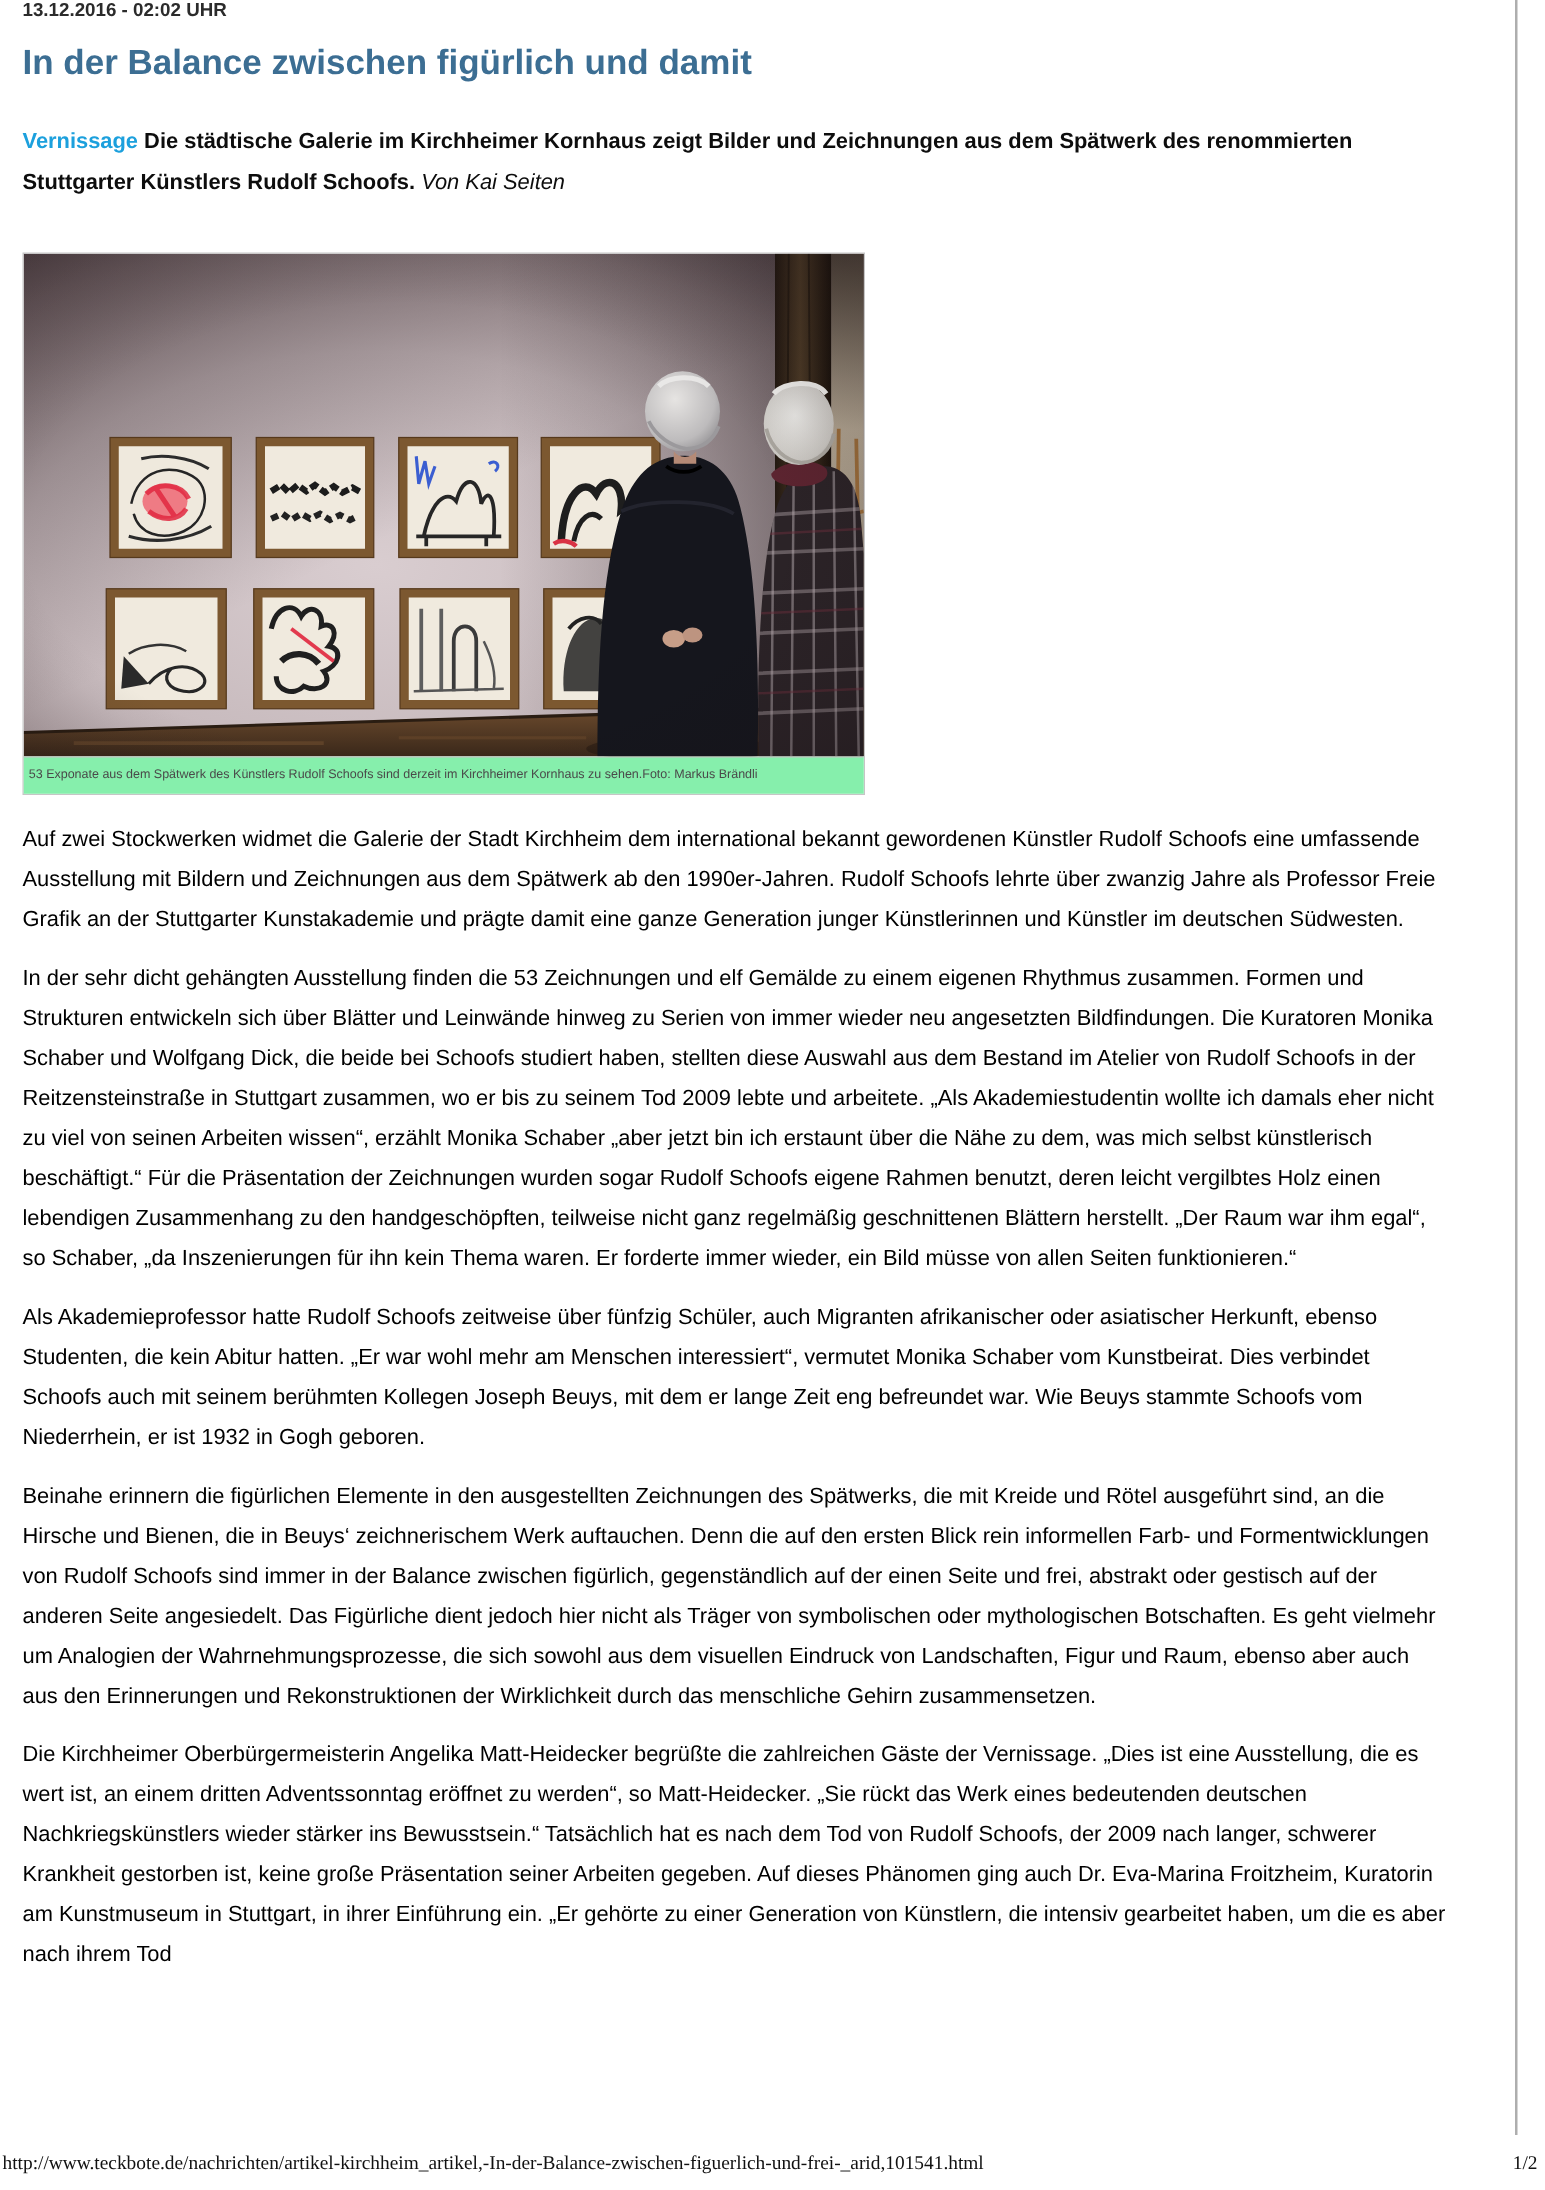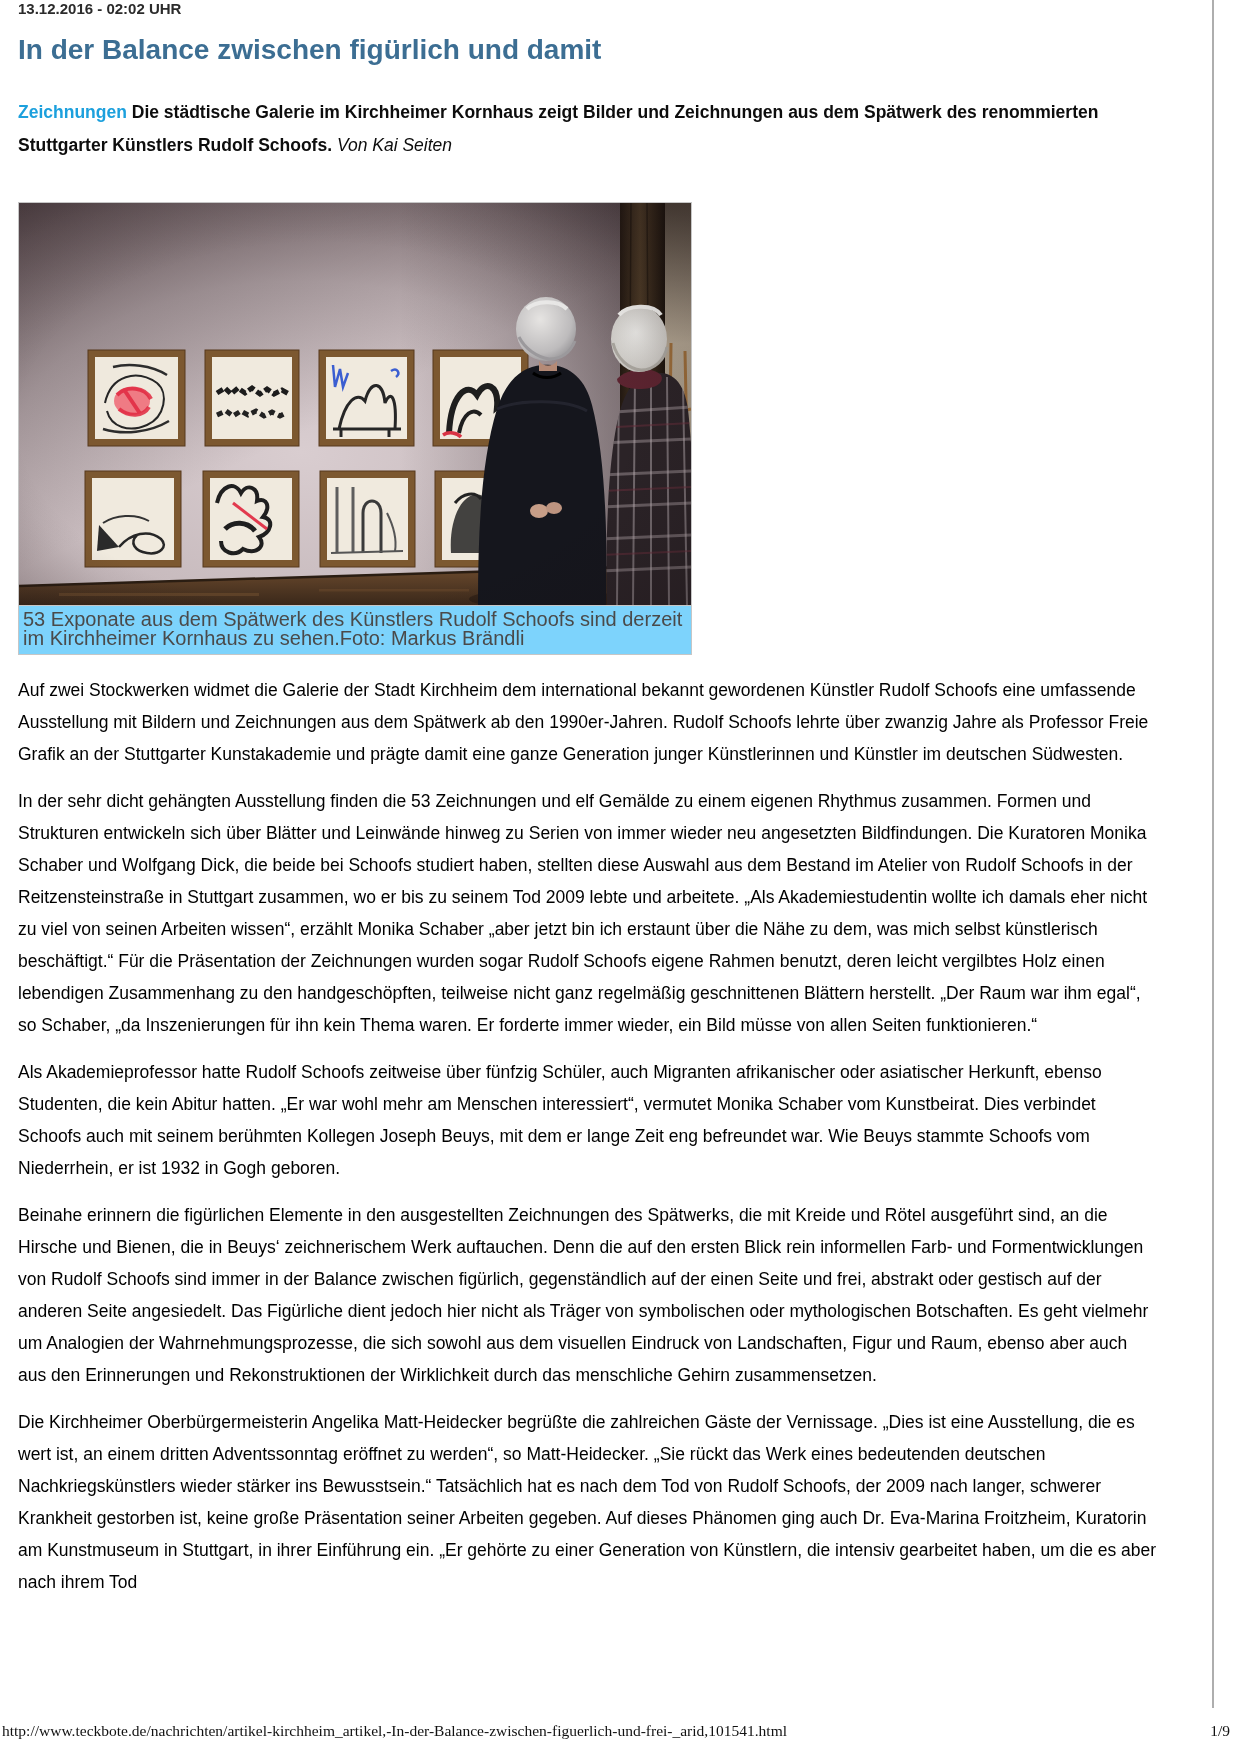--- a/index.html
+++ b/index.html
@@ -15,42 +15,42 @@
   .content{position:absolute;left:18px;top:0;width:1140px;}
   .timestamp{font-size:15px;font-weight:bold;color:#2b2b2b;line-height:18px;}
   h1.headline{margin:16px 0 0;font-size:28px;font-weight:bold;color:#3c6e93;line-height:32px;}
   .lead{margin:30px 0 0;font-size:17.5px;font-weight:bold;line-height:33px;color:#0d0d0d;}
   .kicker{color:#1ca0dd;}
   .author{font-style:italic;font-weight:normal;}
   figure.article-figure{margin:40px 0 0;width:672px;border:1px solid #c6c6c6;padding:0;}
   figure.article-figure svg{display:block;}
   figcaption{
     border-top:1px solid #c6c6c6;padding:4px 5px 6px 4px;
-    font-size:20px;line-height:19px;color:#4a4a4a;background:#7dd3fc;
+    font-size:10px;line-height:19px;color:#4a4a4a;background:#86efac;
   }
   .article{margin-top:19px;}
   .article p{font-size:17.5px;line-height:32px;margin:0 0 15px;color:#000;}
   .print-footer{
     position:absolute;left:2px;right:6px;bottom:12px;
     display:flex;justify-content:space-between;align-items:baseline;
     font-family:"Liberation Serif","DejaVu Serif",serif;font-size:15.5px;color:#111;gap:34px;
   }
 </style>
 </head>
 <body>
 
 <div class="page-edge"></div>
 
 <div class="content">
 
   <div class="timestamp">13.12.2016 - 02:02 UHR</div>
 
   <h1 class="headline">In der Balance zwischen figürlich und damit</h1>
 
-  <p class="lead"><span class="kicker">Zeichnungen</span><span> Die städtische Galerie im Kirchheimer Kornhaus zeigt Bilder und Zeichnungen aus dem Spätwerk des renommierten Stuttgarter Künstlers Rudolf Schoofs. </span><span class="author">Von Kai Seiten</span></p>
+  <p class="lead"><span class="kicker">Vernissage</span><span> Die städtische Galerie im Kirchheimer Kornhaus zeigt Bilder und Zeichnungen aus dem Spätwerk des renommierten Stuttgarter Künstlers Rudolf Schoofs. </span><span class="author">Von Kai Seiten</span></p>
 
   <figure class="article-figure">
     <svg width="672" height="402" viewBox="0 0 672 402" xmlns="http://www.w3.org/2000/svg">
       <defs>
         <radialGradient id="wallGrad" cx="42%" cy="62%" r="85%">
           <stop offset="0%" stop-color="#d9cdd0"></stop>
           <stop offset="50%" stop-color="#c6b9bc"></stop>
           <stop offset="78%" stop-color="#a19194"></stop>
           <stop offset="100%" stop-color="#6f6064"></stop>
         </radialGradient>
@@ -205,14 +205,14 @@
     <p>In der sehr dicht gehängten Ausstellung finden die 53 Zeichnungen und elf Gemälde zu einem eigenen Rhythmus zusammen. Formen und Strukturen entwickeln sich über Blätter und Leinwände hinweg zu Serien von immer wieder neu angesetzten Bildfindungen. Die Kuratoren Monika Schaber und Wolfgang Dick, die beide bei Schoofs studiert haben, stellten diese Auswahl aus dem Bestand im Atelier von Rudolf Schoofs in der Reitzensteinstraße in Stuttgart zusammen, wo er bis zu seinem Tod 2009 lebte und arbeitete. „Als Akademiestudentin wollte ich damals eher nicht zu viel von seinen Arbeiten wissen“, erzählt Monika Schaber „aber jetzt bin ich erstaunt über die Nähe zu dem, was mich selbst künstlerisch beschäftigt.“ Für die Präsentation der Zeichnungen wurden sogar Rudolf Schoofs eigene Rahmen benutzt, deren leicht vergilbtes Holz einen lebendigen Zusammenhang zu den handgeschöpften, teilweise nicht ganz regelmäßig geschnittenen Blättern herstellt. „Der Raum war ihm egal“, so Schaber, „da Inszenierungen für ihn kein Thema waren. Er forderte immer wieder, ein Bild müsse von allen Seiten funktionieren.“</p>
     <p>Als Akademieprofessor hatte Rudolf Schoofs zeitweise über fünfzig Schüler, auch Migranten afrikanischer oder asiatischer Herkunft, ebenso Studenten, die kein Abitur hatten. „Er war wohl mehr am Menschen interessiert“, vermutet Monika Schaber vom Kunstbeirat. Dies verbindet Schoofs auch mit seinem berühmten Kollegen Joseph Beuys, mit dem er lange Zeit eng befreundet war. Wie Beuys stammte Schoofs vom Niederrhein, er ist 1932 in Gogh geboren.</p>
     <p>Beinahe erinnern die figürlichen Elemente in den ausgestellten Zeichnungen des Spätwerks, die mit Kreide und Rötel ausgeführt sind, an die Hirsche und Bienen, die in Beuys‘ zeichnerischem Werk auftauchen. Denn die auf den ersten Blick rein informellen Farb- und Formentwicklungen von Rudolf Schoofs sind immer in der Balance zwischen figürlich, gegenständlich auf der einen Seite und frei, abstrakt oder gestisch auf der anderen Seite angesiedelt. Das Figürliche dient jedoch hier nicht als Träger von symbolischen oder mythologischen Botschaften. Es geht vielmehr um Analogien der Wahrnehmungsprozesse, die sich sowohl aus dem visuellen Eindruck von Landschaften, Figur und Raum, ebenso aber auch aus den Erinnerungen und Rekonstruktionen der Wirklichkeit durch das menschliche Gehirn zusammensetzen.</p>
     <p>Die Kirchheimer Oberbürgermeisterin Angelika Matt-Heidecker begrüßte die zahlreichen Gäste der Vernissage. „Dies ist eine Ausstellung, die es wert ist, an einem dritten Adventssonntag eröffnet zu werden“, so Matt-Heidecker. „Sie rückt das Werk eines bedeutenden deutschen Nachkriegskünstlers wieder stärker ins Bewusstsein.“ Tatsächlich hat es nach dem Tod von Rudolf Schoofs, der 2009 nach langer, schwerer Krankheit gestorben ist, keine große Präsentation seiner Arbeiten gegeben. Auf dieses Phänomen ging auch Dr. Eva-Marina Froitzheim, Kuratorin am Kunstmuseum in Stuttgart, in ihrer Einführung ein. „Er gehörte zu einer Generation von Künstlern, die intensiv gearbeitet haben, um die es aber nach ihrem Tod</p>
   </div>
 
 </div>
 
 <div class="print-footer">
   <span>http://www.teckbote.de/nachrichten/artikel-kirchheim_artikel,-In-der-Balance-zwischen-figuerlich-und-frei-_arid,101541.html</span>
-  <span>1/9</span>
+  <span>1/2</span>
 </div>
 
 </body></html>

